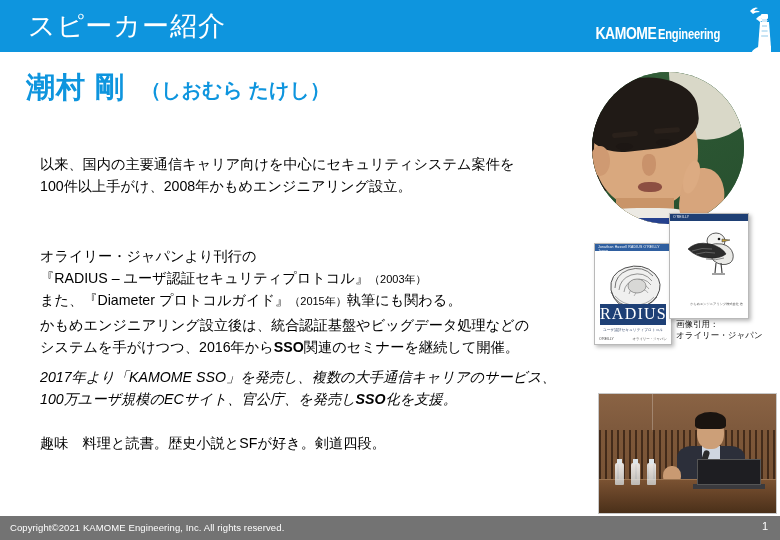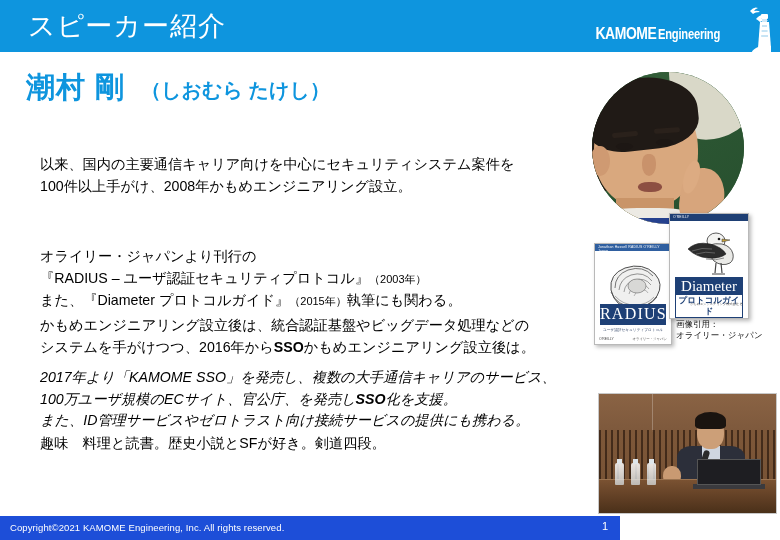--- a/index.html
+++ b/index.html
@@ -438,22 +438,22 @@
   .sp-bottle .cap {
     position: absolute; left: 2px; top: -4px;
     width: 5px; height: 5px;
     background: #dfe6ea;
   }
 
   
   .footer-bar {
     position: absolute;
     left: 0; bottom: 0;
-    width: 620px; height: 24px;
-    background: #1d4ed8;
+    width: 780px; height: 24px;
+    background: #737373;
   }
   .footer-copy {
     position: absolute;
     left: 10px; top: 6px;
     font-size: 9.5px;
     color: #ffffff;
     letter-spacing: 0.1px;
     white-space: nowrap;
   }
   .footer-page {
@@ -494,27 +494,26 @@
 </div>
 
 <div class="bio p2">
   <div>オライリー・ジャパンより刊行の</div>
   <div><span>『RADIUS – ユーザ認証セキュリティプロトコル』</span><span class="sm">（2003年）</span></div>
   <div><span>また、『Diameter プロトコルガイド』</span><span class="sm">（2015年）</span><span>執筆にも関わる。</span></div>
 </div>
 
 <div class="bio p3">
   <div>かもめエンジニアリング設立後は、統合認証基盤やビッグデータ処理などの</div>
-  <div><span>システムを手がけつつ、2016年から</span><span class="bold">SSO</span><span>かもめエンジニアリング設立後は。</span></div>
+  <div><span>システムを手がけつつ、2016年から</span><span class="bold">SSO</span><span>関連のセミナーを継続して開催。</span></div>
 </div>
 
 <div class="bio p4">
   <div>2017年より「KAMOME SSO」を発売し、複数の大手通信キャリアのサービス、</div>
   <div><span>100万ユーザ規模のECサイト、官公庁、を発売し</span><span class="bold">SSO</span><span>化を支援。</span></div>
-  <div>また、ID管理サービスやゼロトラスト向け接続サービスの提供にも携わる。</div>
 </div>
 
 <div class="bio p5">
   <div>趣味　料理と読書。歴史小説とSFが好き。剣道四段。</div>
 </div>
 
 <div class="portrait">
   <div class="wall-left"></div>
   <div class="wall-light"></div>
   <div class="hair2"></div>
@@ -544,24 +543,20 @@
     <path d="M46 14 l8 1 l-8 2z" fill="#c9a23a" stroke="#333" stroke-width="0.5"></path>
     <circle cx="43" cy="14" r="1.3" fill="#1a1a1a"></circle>
     <path d="M34 20 q-2 10 4 16 q8 6 16 2 q4-3 3-9 q-2-8-11-10 q-7-1-12 1z" fill="#e9e9e6" stroke="#333" stroke-width="0.8"></path>
     <path d="M12 24 q8-8 22-5 q12 3 16 10 q-6 5-18 4 q-12-1-20-9z" fill="#2c2c2c" stroke="#1a1a1a" stroke-width="0.6"></path>
     <path d="M16 26 q10-4 20-2" stroke="#777" stroke-width="0.7" fill="none"></path>
     <path d="M20 29 q10-3 19-1" stroke="#777" stroke-width="0.7" fill="none"></path>
     <path d="M30 34 q10 2 18-1" stroke="#666" stroke-width="0.7" fill="none"></path>
     <path d="M40 38 l-1 10 M45 38 l1 10" stroke="#444" stroke-width="1.2" fill="none"></path>
     <path d="M36 49 l7 0 M43 49 l6 0" stroke="#444" stroke-width="1" fill="none"></path>
   </svg>
-  <div class="bk-title-band">
-    <span class="bk-title-main">Diameter</span>
-    <span class="bk-title-sub">プロトコルガイド</span>
-  </div>
   <div class="bk-credit">かもめエンジニアリング株式会社 著</div>
 </div>
 
 <div class="book book-radius">
   <div class="bk-topbar" style="background:#2f5fa0">
     <span class="bk-topbar-label">Jonathan Hassell  RADIUS  O'REILLY Japan</span>
   </div>
   <svg class="bk-shell" viewBox="0 0 64 56">
     <path d="M10 34 q-2-16 14-22 q18-6 30 6 q9 10 2 22 q-8 12-24 12 q-18 0-22-18z" fill="#f0f0ef" stroke="#3a3a3a" stroke-width="0.9"></path>
     <path d="M14 32 q0-13 13-18 q15-5 25 6" stroke="#555" stroke-width="0.8" fill="none"></path>

